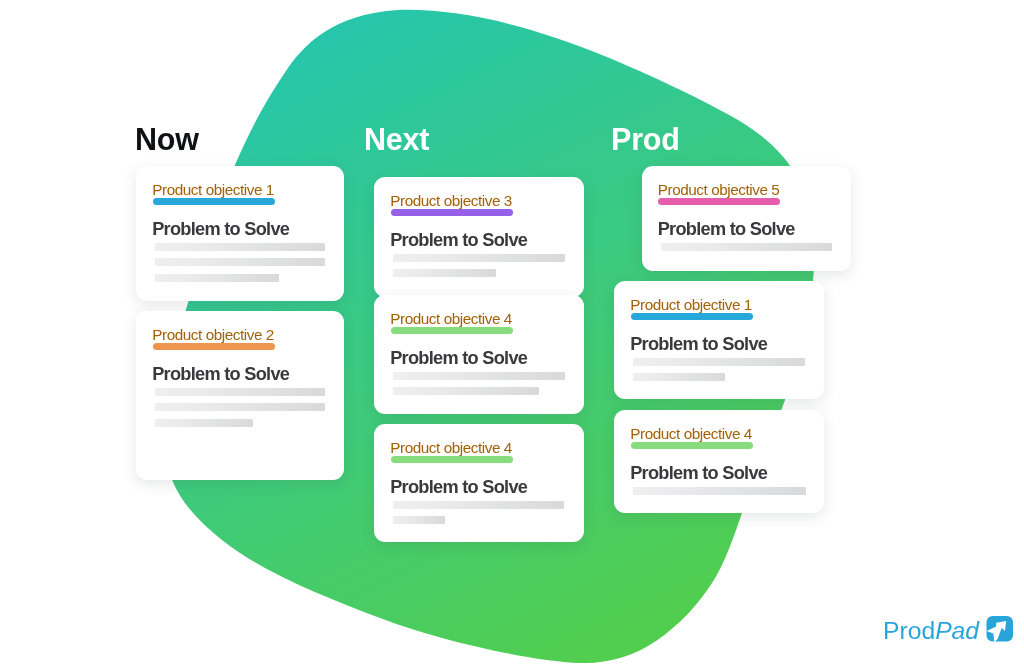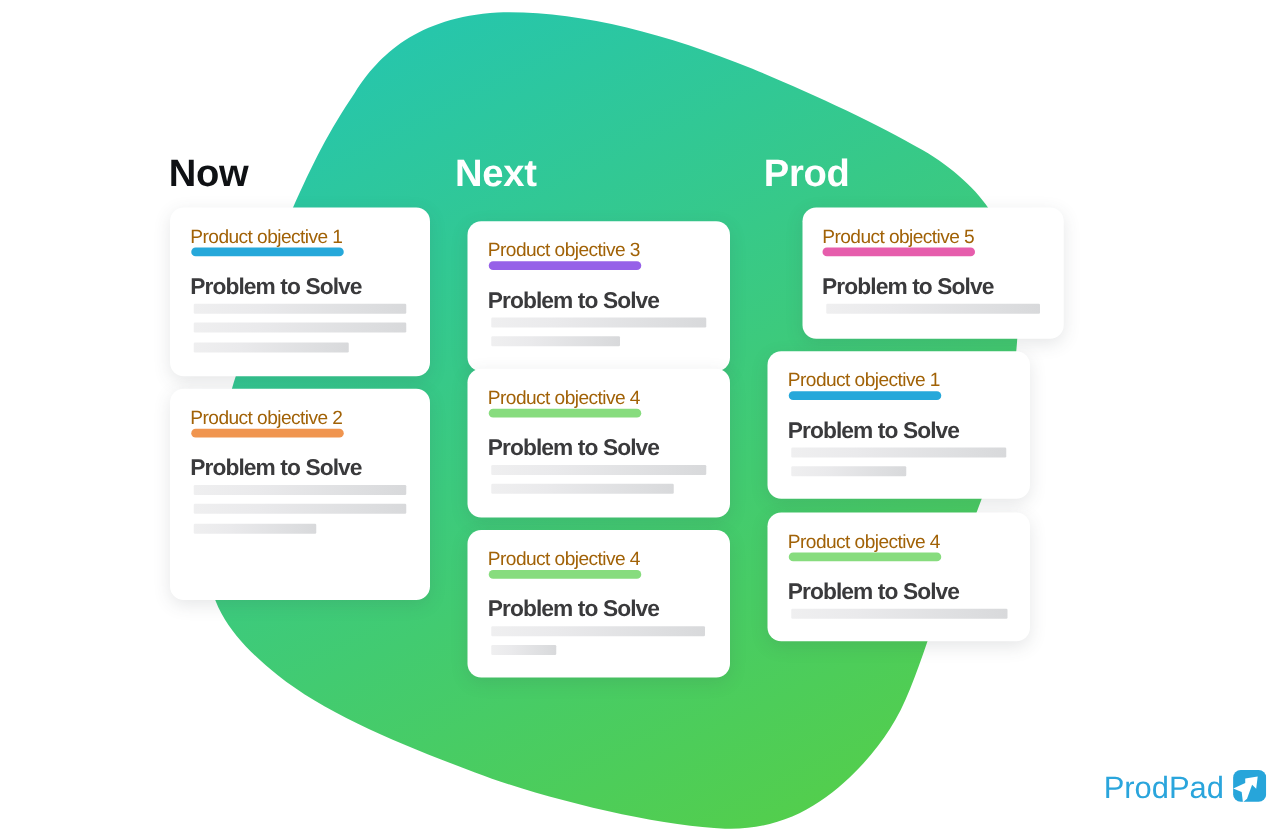--- a/index.html
+++ b/index.html
@@ -18,21 +18,21 @@
   .obj{position:absolute;left:16.3px;top:15.8px;font-size:15.3px;line-height:1;
        white-space:nowrap;color:#a16207;letter-spacing:-0.45px;}
   .bar{position:absolute;left:16.5px;top:32px;height:7px;border-radius:4px;}
   .pts{position:absolute;left:16.2px;top:54px;font-size:18.2px;font-weight:bold;
        color:#3a3a3c;line-height:1;white-space:nowrap;letter-spacing:-0.72px;}
   .ph{position:absolute;left:19px;height:8px;border-radius:1px;
       background:linear-gradient(90deg,#efeff0 0%,#eaeaec 30%,#dcdddf 85%,#d8d9db 100%);}
   #logo{position:absolute;left:883px;top:617px;white-space:nowrap;height:30px;}
   .logo-text{font-size:24.7px;color:#2aa5dc;line-height:28px;vertical-align:top;}
   .logo-b{font-weight:normal;}
-  .logo-l{font-weight:normal;}
+  .logo-l{font-weight:normal;font-style:italic;}
   #logo-mark{position:absolute;left:102.5px;top:-2px;}
 </style>
 </head>
 <body>
 
 <div id="stage">
 
   <svg id="blob" viewBox="0 0 1024 668" xmlns="http://www.w3.org/2000/svg">
     <defs>
       <linearGradient id="blobgrad" gradientUnits="userSpaceOnUse" x1="36" y1="73" x2="423" y2="853">

